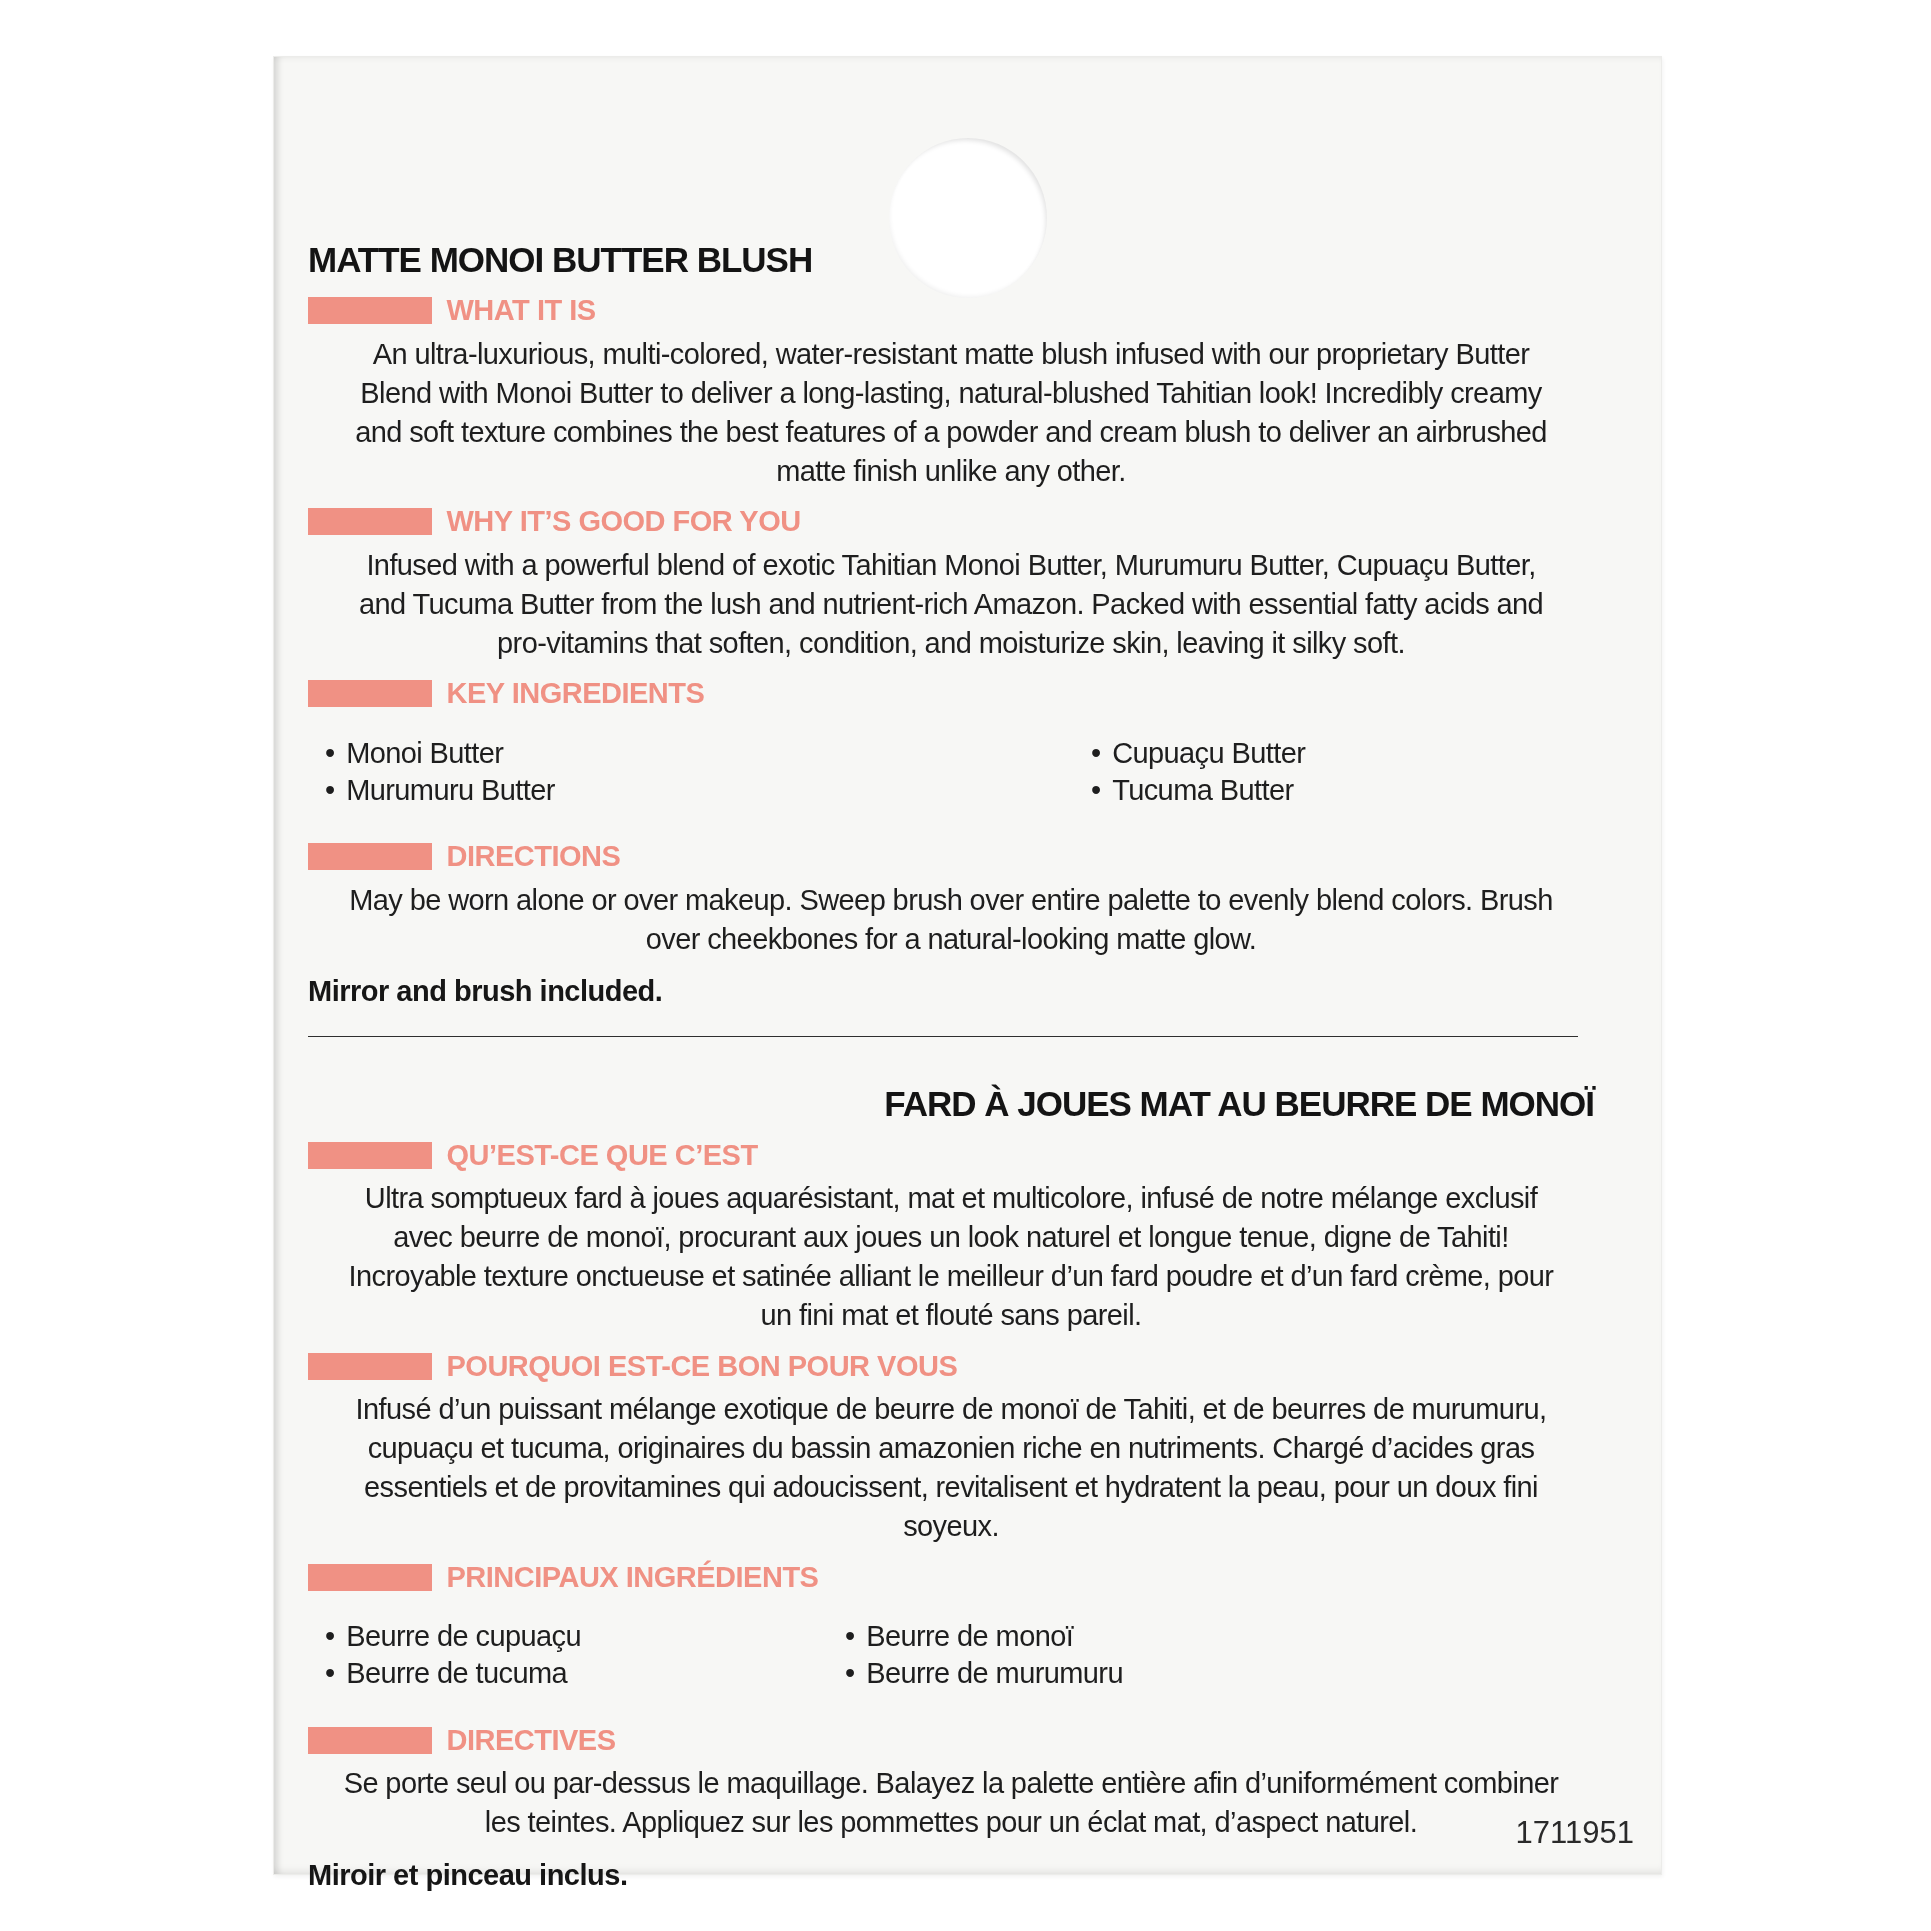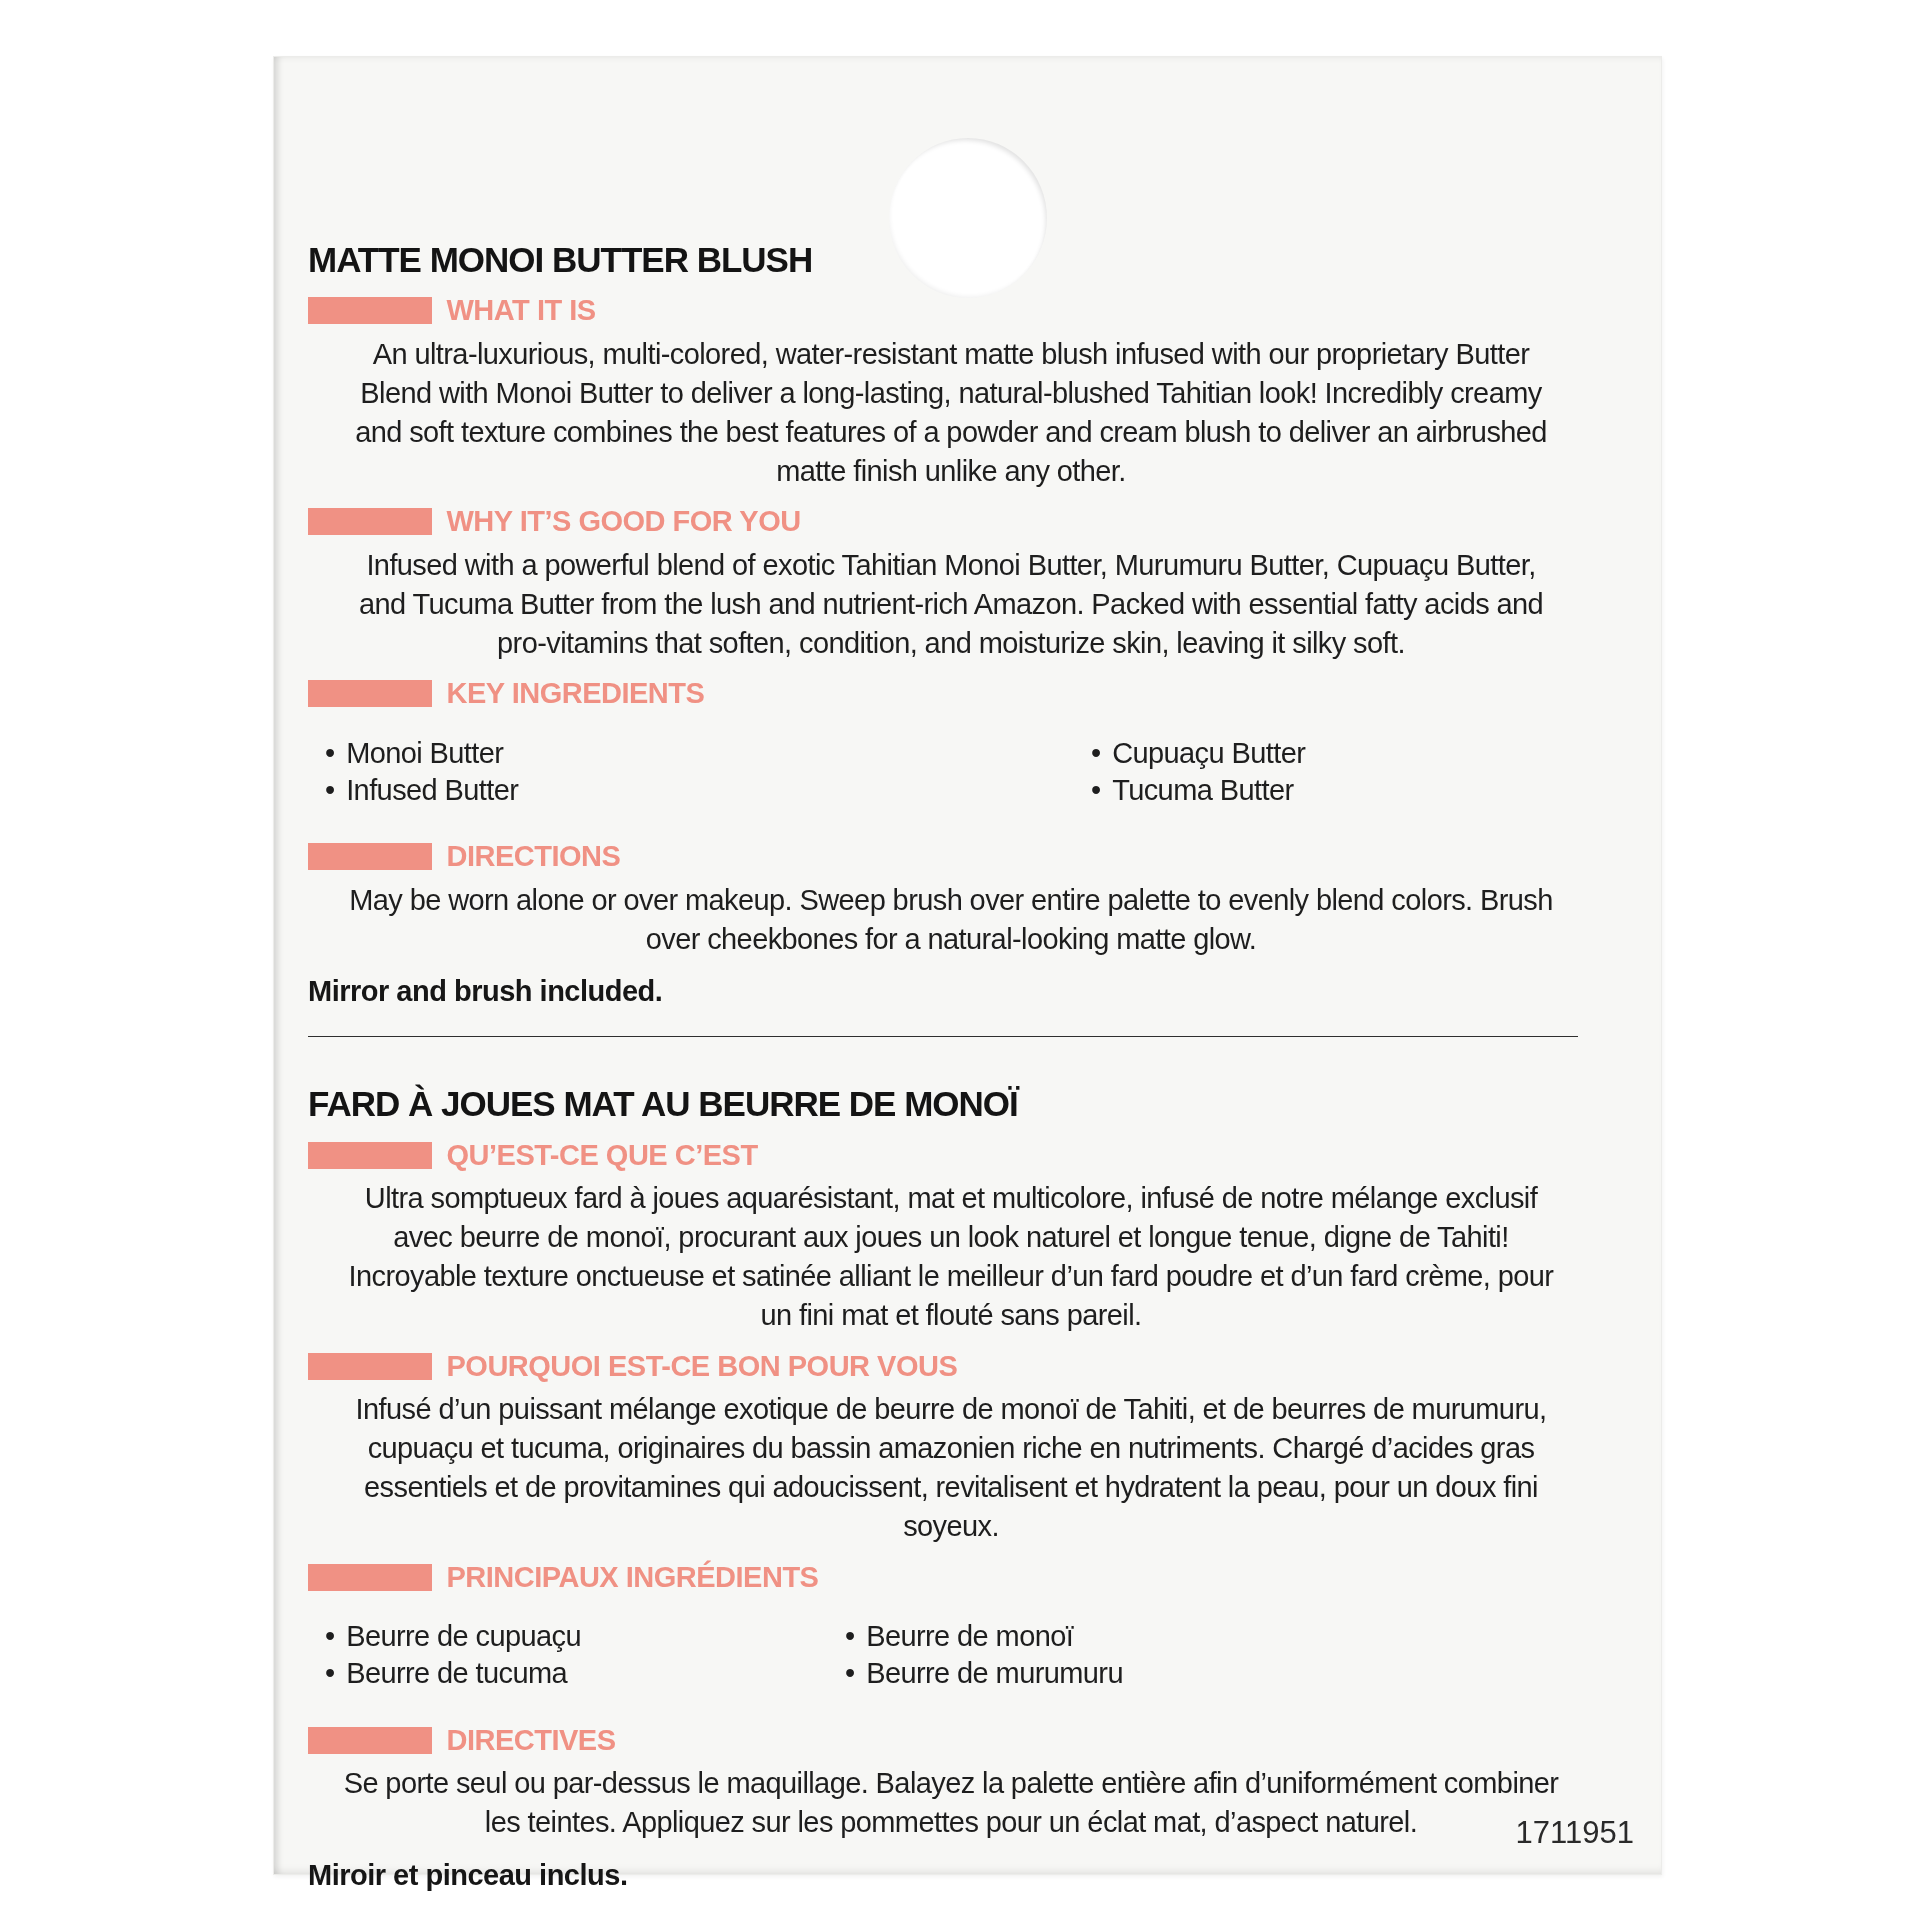--- a/index.html
+++ b/index.html
@@ -107,20 +107,21 @@
     margin: 25px 0 0 0;
     width: 1270px;
   }
   .lang-title {
     margin: 46px 0 12px 0;
     font-size: 35px;
     font-weight: bold;
     letter-spacing: -1px;
     line-height: 41px;
     color: #141414;
+    text-align: right;
   }
   .footer {
     margin-top: 42px;
     font-size: 27px;
     letter-spacing: -0.5px;
     line-height: 42px;
     color: #2a2a2a;
   }
   .footer .line { display: block; }
   .item-number {
@@ -158,21 +159,21 @@
 and Tucuma Butter from the lush and nutrient-rich Amazon. Packed with essential fatty acids and
 pro-vitamins that soften, condition, and moisturize skin, leaving it silky soft.</p>
 
     <div class="section-heading">
       <span class="heading-bar"></span>
       <span class="heading-label">KEY INGREDIENTS</span>
     </div>
     <div class="bullet-columns">
       <ul class="bullet-col col1">
         <li class="bullet-item">Monoi Butter</li>
-        <li class="bullet-item">Infused Butter</li>
+        <li class="bullet-item">Murumuru Butter</li>
       </ul>
       <ul class="bullet-col col2">
         <li class="bullet-item">Cupuaçu Butter</li>
         <li class="bullet-item">Tucuma Butter</li>
       </ul>
     </div>
 
     <div class="section-heading">
       <span class="heading-bar"></span>
       <span class="heading-label">DIRECTIONS</span>

